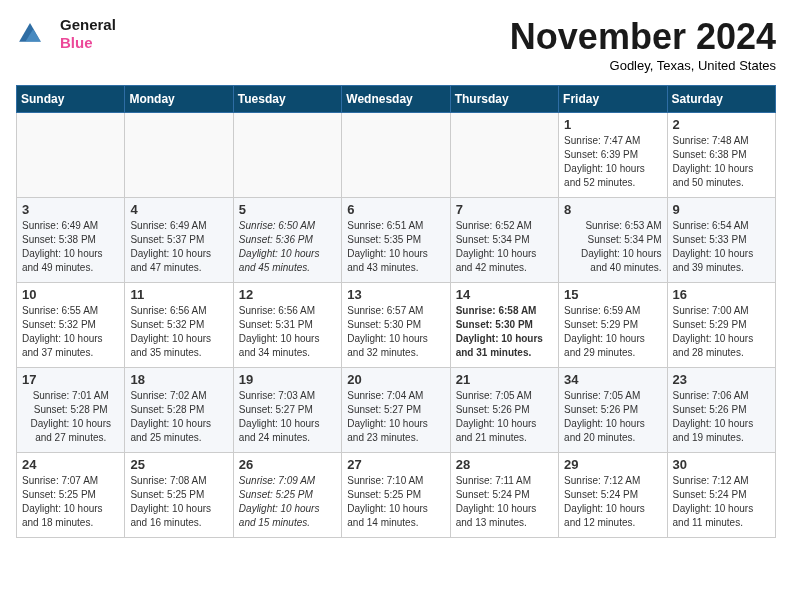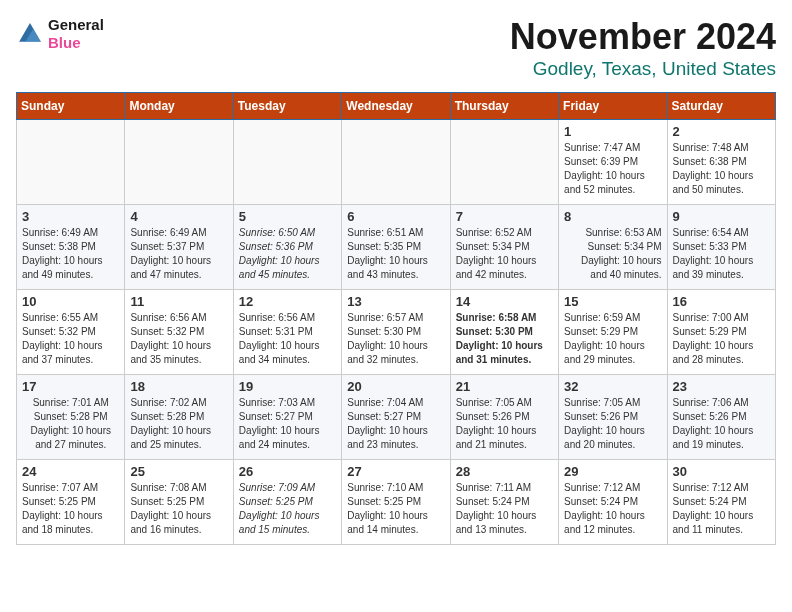--- a/index.html
+++ b/index.html
@@ -12,21 +12,21 @@
     }
     .header-area {
       display: flex;
       justify-content: space-between;
       align-items: flex-start;
       margin-bottom: 12px;
     }
     .logo {
       display: flex;
       align-items: center;
-      gap: 4px;
+      gap: 16px;
     }
     .logo-text {
       font-size: 15px;
       font-weight: bold;
       color: #1a1a1a;
       line-height: 1.2;
     }
     .logo-blue { color: #ec4899; }
     .logo-icon {
       width: 28px;
@@ -34,30 +34,30 @@
     }
     .title-area {
       text-align: right;
     }
     .month-title {
       font-size: 36px;
       font-weight: bold;
       color: #1a1a1a;
     }
     .location-title {
-      font-size: 19px;
-      color: #0f766e;
+      font-size: 13px;
+      color: #000000;
     }
     table {
       width: 100%;
       border-collapse: collapse;
       table-layout: fixed;
     }
     thead tr th {
-      background-color: #c2410c;
+      background-color: #0c4a6e;
       color: #fff;
       font-size: 12px;
       font-weight: bold;
       padding: 6px 4px;
       text-align: left;
       border: 1px solid #2e6da4;
     }
     tbody tr td {
       border: 1px solid #ccc;
       vertical-align: top;
@@ -271,21 +271,21 @@
 and 23 minutes.</div>
         </td>
         <td>
           <span class="day-number">21</span>
           <div class="day-info" style="white-space: pre-line;">Sunrise: 7:05 AM
 Sunset: 5:26 PM
 Daylight: 10 hours
 and 21 minutes.</div>
         </td>
         <td>
-          <span class="day-number">32</span>
+          <span class="day-number">34</span>
           <div class="day-info" style="white-space: pre-line;">Sunrise: 7:05 AM
 Sunset: 5:26 PM
 Daylight: 10 hours
 and 20 minutes.</div>
         </td>
         <td>
           <span class="day-number">23</span>
           <div class="day-info" style="white-space: pre-line;">Sunrise: 7:06 AM
 Sunset: 5:26 PM
 Daylight: 10 hours

